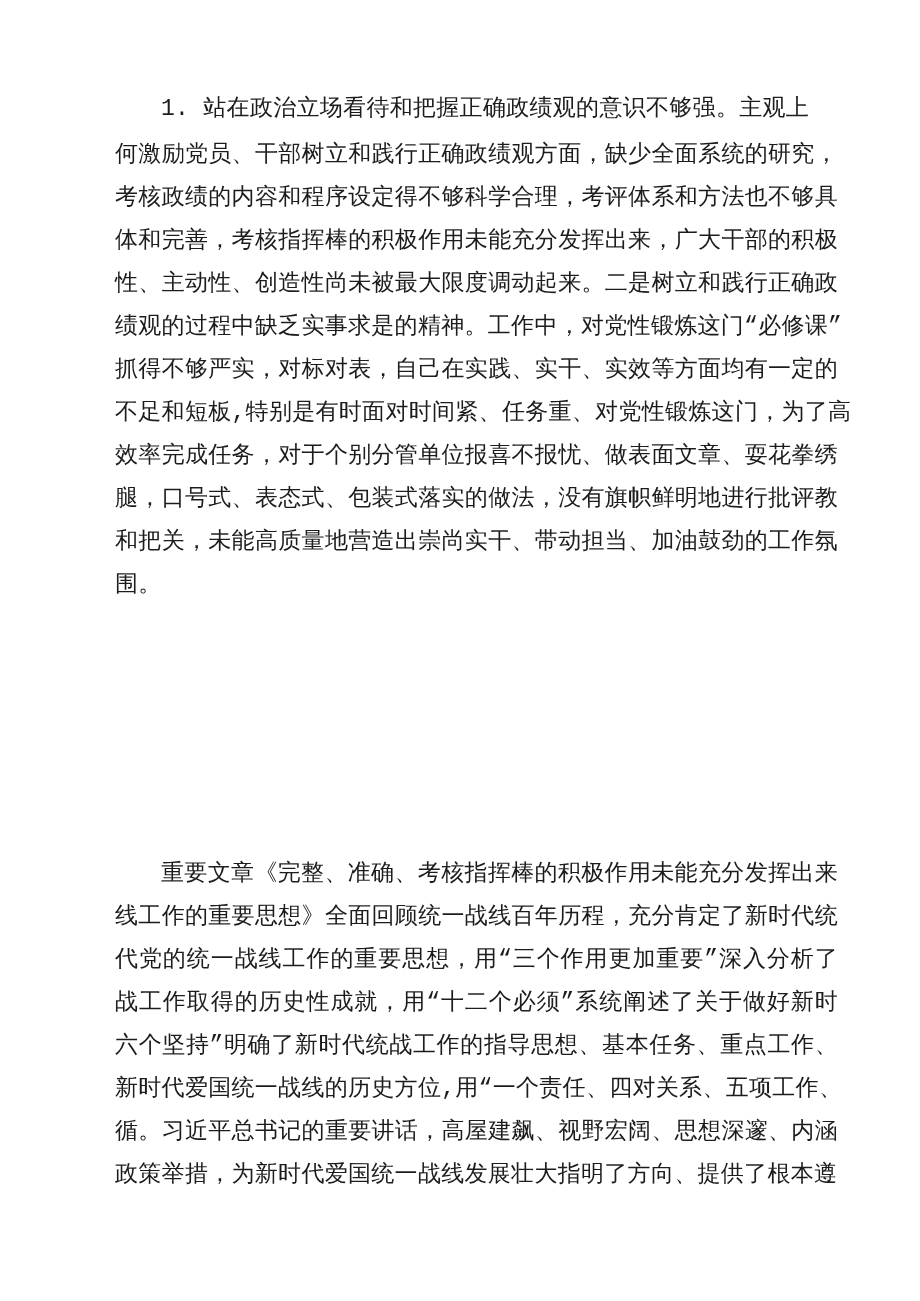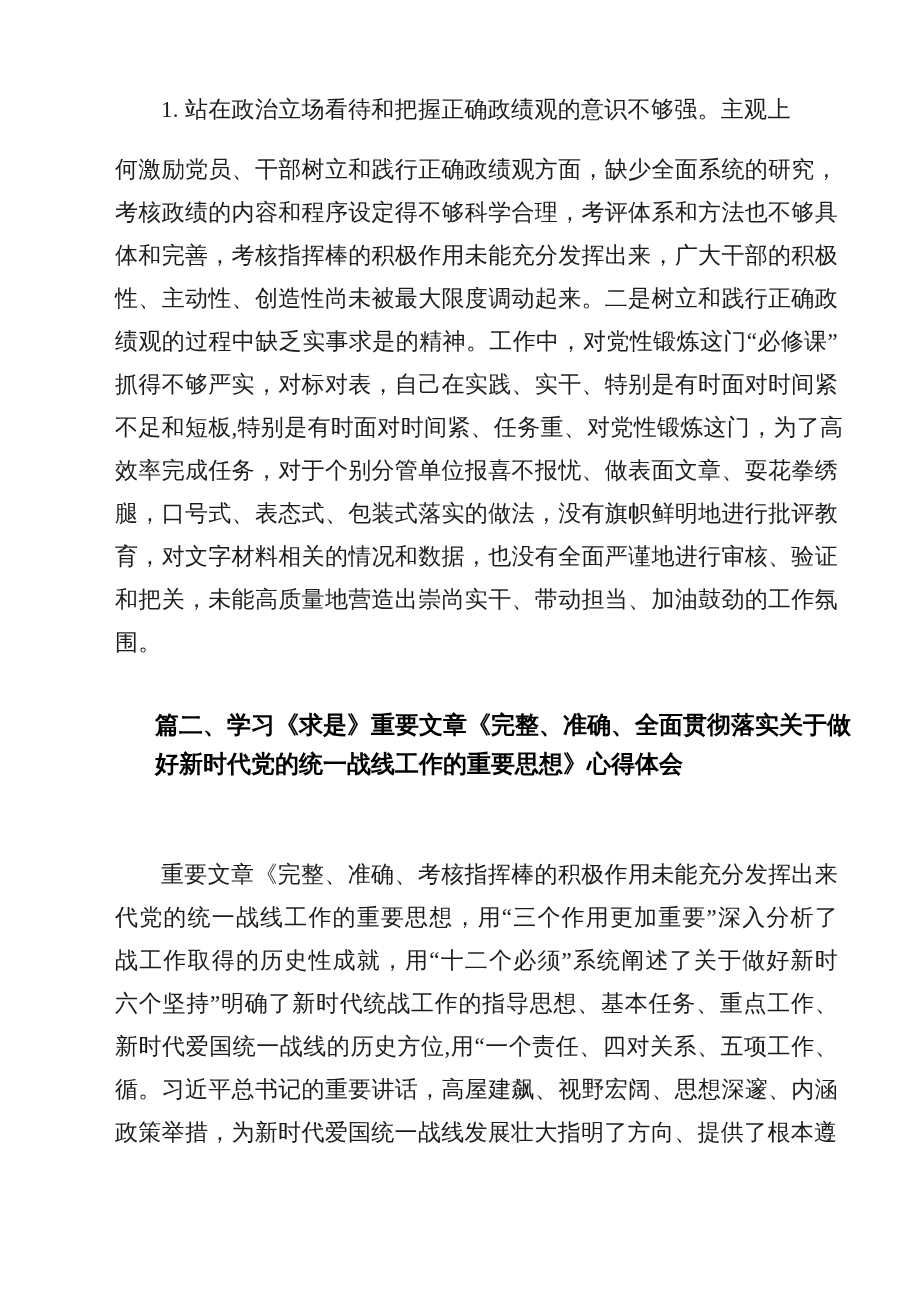--- a/index.html
+++ b/index.html
@@ -24,36 +24,37 @@
   .body-para {
     font-size: 23px;
     line-height: 43px;
     letter-spacing: 0.3px;
   }
   .body-para .line {
     height: 43px;
     text-align: justify;
     text-align-last: justify;
     white-space: nowrap;
+    font-family: Liberation Mono, monospace;
   }
   .body-para .line:last-child {
     text-align-last: left;
   }
   .indent-first .line:first-child {
     text-indent: 46px;
   }
   #para-1 {
     top: 88px;
   }
   #para-1 .line {
     text-align-last: left;
     text-indent: 46px;
   }
   #para-2 {
-    top: 148px;
+    top: 134px;
   }
   #section-heading {
     top: 705px;
     padding-left: 40px;
     width: 683px;
     font-family: "Liberation Sans", "DejaVu Sans", sans-serif;
     font-weight: bold;
     color: #000000;
     font-size: 24px;
     line-height: 39px;
@@ -75,36 +76,32 @@
   <div class="content body-para" id="para-1">
       <div class="line">1. 站在政治立场看待和把握正确政绩观的意识不够强。主观上</div>
     </div>
 
   <div class="content body-para" id="para-2">
       <div class="line">何激励党员、干部树立和践行正确政绩观方面，缺少全面系统的研究，</div>
       <div class="line">考核政绩的内容和程序设定得不够科学合理，考评体系和方法也不够具</div>
       <div class="line">体和完善，考核指挥棒的积极作用未能充分发挥出来，广大干部的积极</div>
       <div class="line">性、主动性、创造性尚未被最大限度调动起来。二是树立和践行正确政</div>
       <div class="line">绩观的过程中缺乏实事求是的精神。工作中，对党性锻炼这门“必修课”</div>
-      <div class="line">抓得不够严实，对标对表，自己在实践、实干、特别是有时面对时间紧</div>
+      <div class="line">抓得不够严实，对标对表，自己在实践、实干、实效等方面均有一定的</div>
       <div class="line">不足和短板,特别是有时面对时间紧、任务重、对党性锻炼这门，为了高</div>
       <div class="line">效率完成任务，对于个别分管单位报喜不报忧、做表面文章、耍花拳绣</div>
       <div class="line">腿，口号式、表态式、包装式落实的做法，没有旗帜鲜明地进行批评教</div>
-      <div class="line">育，对文字材料相关的情况和数据，也没有全面严谨地进行审核、验证</div>
       <div class="line">和把关，未能高质量地营造出崇尚实干、带动担当、加油鼓劲的工作氛</div>
       <div class="line">围。</div>
     </div>
 
-  <div class="content" id="section-heading">
-      <div class="line">篇二、学习《求是》重要文章《完整、准确、全面贯彻落实关于做</div>
-      <div class="line">好新时代党的统一战线工作的重要思想》心得体会</div>
-    </div>
 
   <div class="content body-para indent-first" id="para-3">
       <div class="line">重要文章《完整、准确、考核指挥棒的积极作用未能充分发挥出来</div>
+      <div class="line">线工作的重要思想》全面回顾统一战线百年历程，充分肯定了新时代统</div>
       <div class="line">代党的统一战线工作的重要思想，用“三个作用更加重要”深入分析了</div>
       <div class="line">战工作取得的历史性成就，用“十二个必须”系统阐述了关于做好新时</div>
       <div class="line">六个坚持”明确了新时代统战工作的指导思想、基本任务、重点工作、</div>
       <div class="line">新时代爱国统一战线的历史方位,用“一个责任、四对关系、五项工作、</div>
       <div class="line">循。习近平总书记的重要讲话，高屋建飙、视野宏阔、思想深邃、内涵</div>
       <div class="line">政策举措，为新时代爱国统一战线发展壮大指明了方向、提供了根本遵</div>
     </div>
 
 </div>
 

